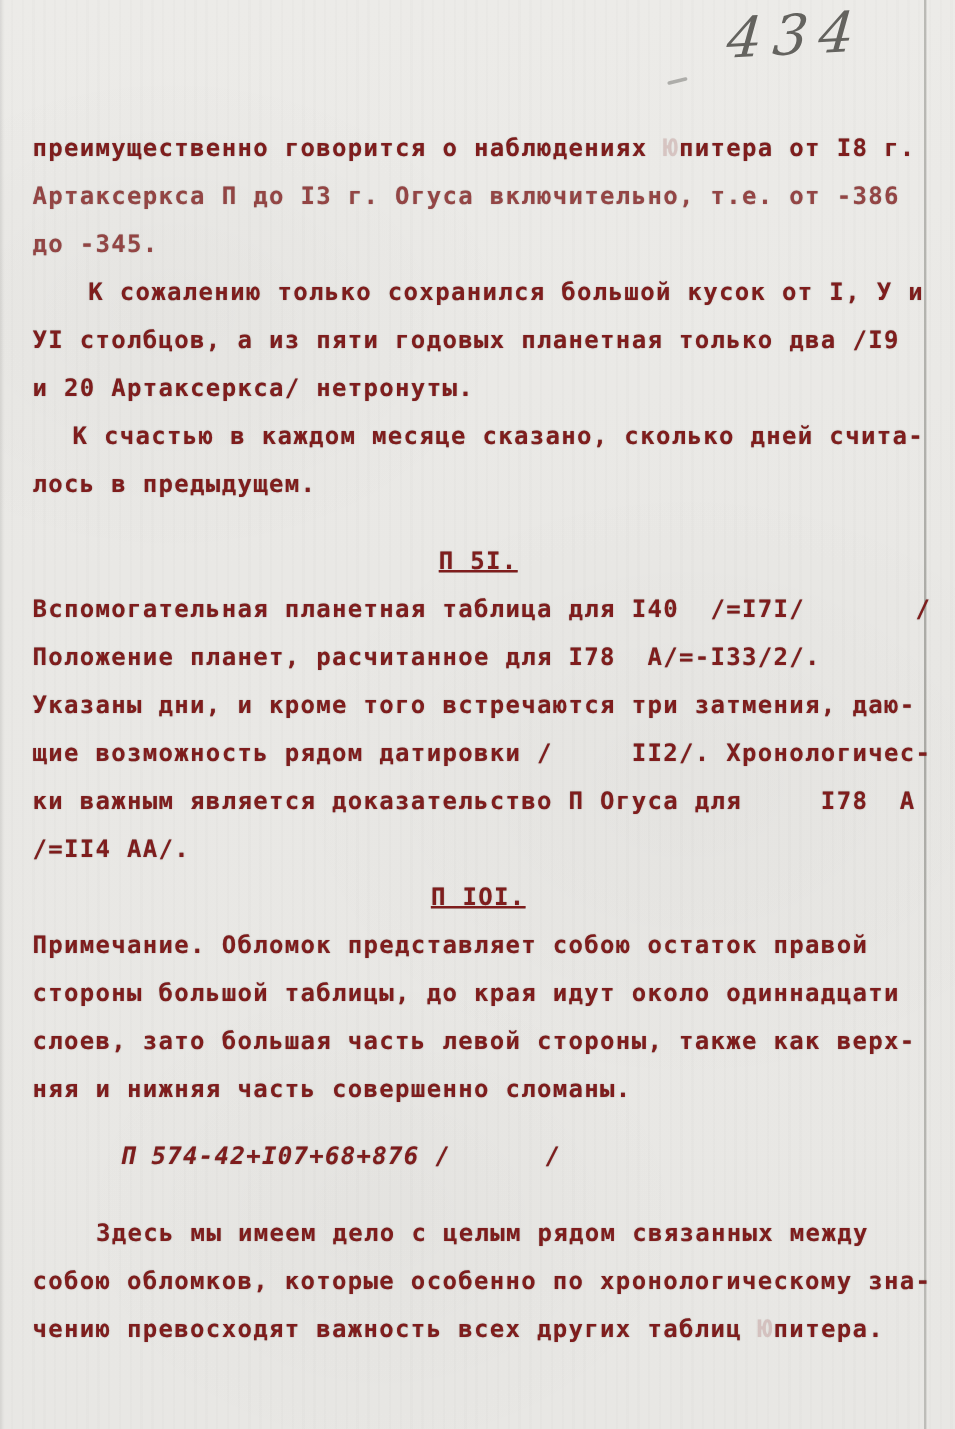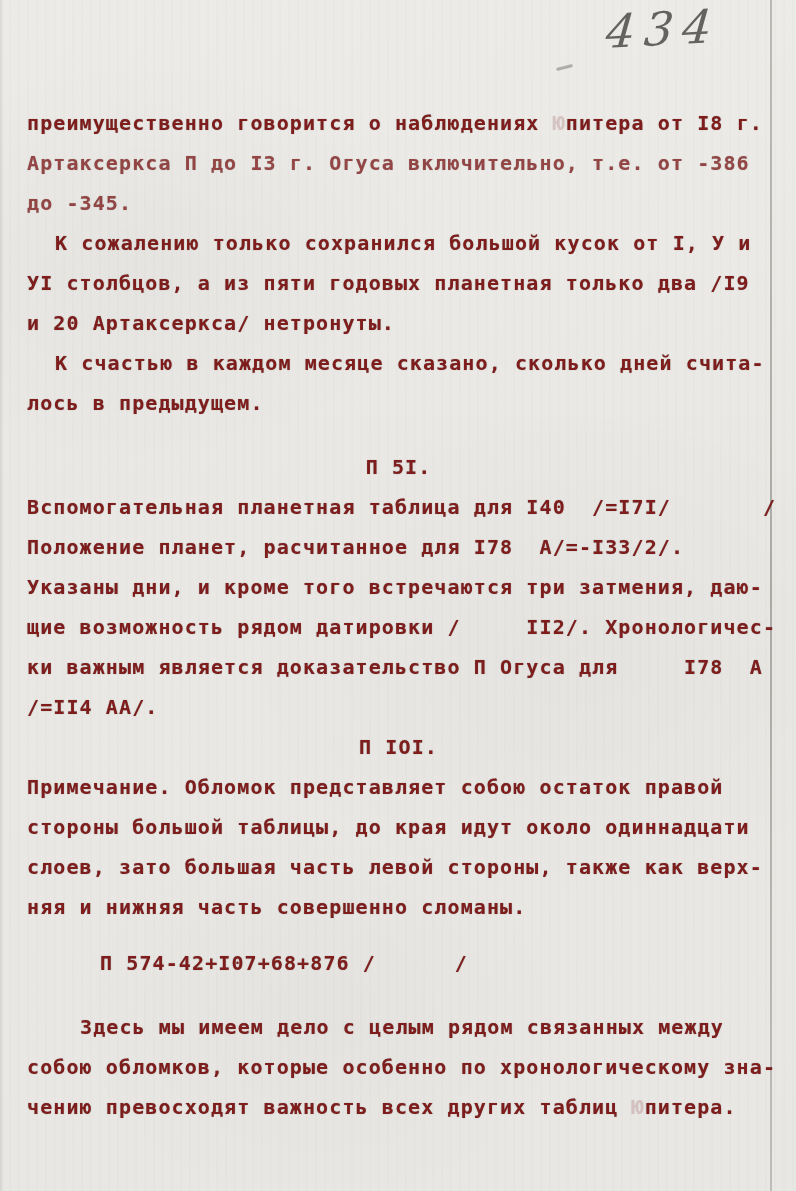--- a/index.html
+++ b/index.html
@@ -43,26 +43,26 @@
     transform:rotate(-14deg);
   }
   .doc{
     position:absolute;left:27px;top:103px;width:743px;
     font-size:20px;font-weight:700;
     letter-spacing:1.1px;line-height:40px;
     color:#7f1d1d;
     text-shadow:0 0 1px rgba(66,62,53,0.55);
   }
   .ln{white-space:pre;height:40px;}
-  .hd{text-align:center;}
-  .ind28{padding-left:28px;}
+  .hd{text-align:center;text-decoration:underline;}
+  .ind28{padding-left:28px;text-align:right;}
   .ind53{padding-left:53px;}
   .ind73{padding-left:73px;}
   .mt24{margin-top:24px;}
-  .mt16{margin-top:16px;}
+  .mt16{margin-top:16px;font-style:italic;}
   .t-light{opacity:.8;}
   .faint{opacity:.18;}
 </style>
 </head>
 <body>
 
 <div class="page">
   <div class="texture"></div>
   <div class="left-edge"></div>
   <div class="edge-line"></div>

